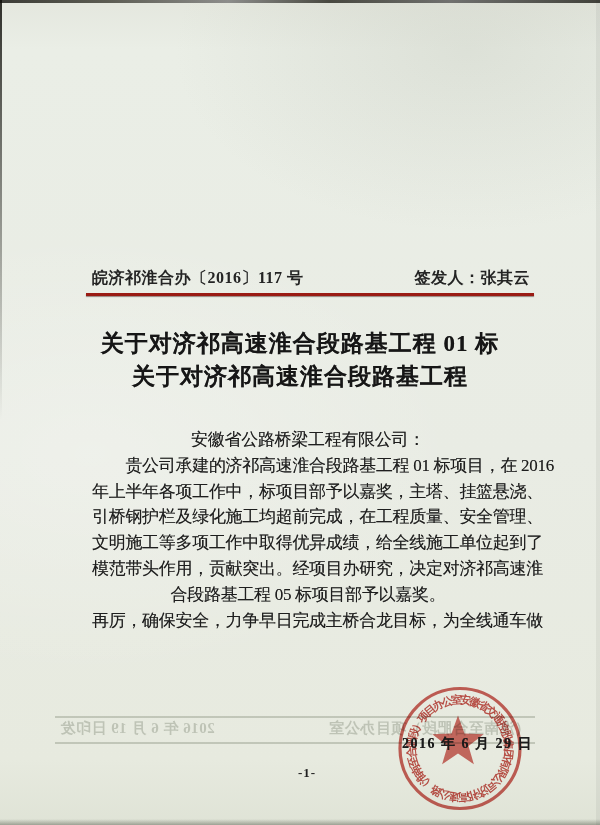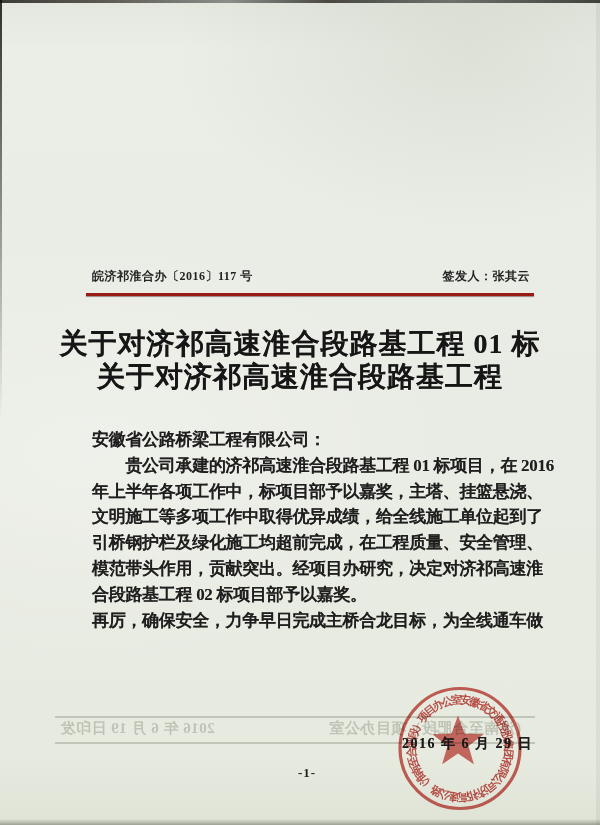--- a/index.html
+++ b/index.html
@@ -17,31 +17,31 @@
     background:linear-gradient(90deg,#12120d 0%,#3a3a30 18%,#777 38%,#22221a 55%,#555 75%,#1a1a14 100%);opacity:.8;}
   .edge-left{position:absolute;top:0;left:0;width:2px;height:420px;
     background:linear-gradient(180deg,rgba(15,15,10,.85),rgba(15,15,10,0));}
   .edge-bottom{position:absolute;left:0;bottom:0;width:600px;height:6px;
     background:linear-gradient(0deg,rgba(50,55,40,.38),rgba(50,55,40,0));}
   .edge-right{position:absolute;top:0;right:0;width:4px;height:825px;background:rgba(40,40,30,.06);}
 
   .banner-wrap{position:absolute;top:156px;left:0;width:600px;text-align:center;}
 
   .docnum-row{position:absolute;top:268px;left:92px;width:438px;display:flex;
-    justify-content:space-between;font-size:12px;font-weight:600;letter-spacing:.5px;color:#242424;gap:8px;}
+    justify-content:space-between;font-size:16px;font-weight:600;letter-spacing:.5px;color:#242424;gap:8px;}
   .red-rule{position:absolute;top:293px;left:86px;width:448px;height:3px;background:#9a1b14;
     box-shadow:0 1px 1px rgba(50,8,5,.45);}
 
   .doc-title{position:absolute;top:327px;left:0;width:600px;text-align:center;
-    font-size:28px;line-height:33px;font-weight:700;letter-spacing:1px;color:#161616;
+    font-size:23px;line-height:33px;font-weight:700;letter-spacing:1px;color:#161616;
     text-shadow:0 0 .5px rgba(0,0,0,.6);}
 
   .body-text{position:absolute;top:427px;left:92px;width:432px;font-size:17px;
-    line-height:25.8px;letter-spacing:-.3px;font-weight:700;color:#1e1e1e;
-    text-shadow:0 0 .4px rgba(20,20,20,.5);}
+    line-height:25.8px;letter-spacing:-.3px;font-weight:400;color:#1e1e1e;
+    text-shadow:0 0 .4px rgba(20,20,20,.5);text-align:center;}
   .body-text div{white-space:nowrap;}
 
   
   .bleed-line{position:absolute;left:55px;width:480px;height:2px;background:rgba(85,95,72,.26);filter:blur(.5px);}
   .bleed-row{position:absolute;top:719px;left:60px;width:470px;display:flex;justify-content:space-between;
     transform:scaleX(-1);opacity:.26;color:#4c5742;font-size:15px;font-weight:600;
     filter:blur(.7px);letter-spacing:.5px;}
 
   .seal{position:absolute;left:385px;top:672px;width:150px;height:153px;mix-blend-mode:multiply;}
   .sign-date{position:absolute;top:735px;left:402px;font-size:14px;font-weight:600;
@@ -71,24 +71,24 @@
 
   <div class="doc-title">
     <div>关于对济祁高速淮合段路基工程 01 标</div>
     <div>关于对济祁高速淮合段路基工程</div>
   </div>
 
   <div class="body-text">
     <div>安徽省公路桥梁工程有限公司：</div>
     <div>　　贵公司承建的济祁高速淮合段路基工程 01 标项目，在 2016</div>
     <div>年上半年各项工作中，标项目部予以嘉奖，主塔、挂篮悬浇、</div>
+    <div>引桥钢护栏及绿化施工均超前完成，在工程质量、安全管理、</div>
     <div>文明施工等多项工作中取得优异成绩，给全线施工单位起到了</div>
-    <div>引桥钢护栏及绿化施工均超前完成，在工程质量、安全管理、</div>
     <div>模范带头作用，贡献突出。经项目办研究，决定对济祁高速淮</div>
-    <div>合段路基工程 02 标项目部予以嘉奖。</div>
+    <div>合段路基工程 05 标项目部予以嘉奖。</div>
     <div>再厉，确保安全，力争早日完成主桥合龙目标，为全线通车做</div>
   </div>
 
   <div class="bleed-line" style="top:716px"></div>
   <div class="bleed-row">
     <span>（淮南至合肥段）项目办公室</span>
     <span>2016 年 6 月 19 日印发</span>
   </div>
   <div class="bleed-line" style="top:742px"></div>
 

